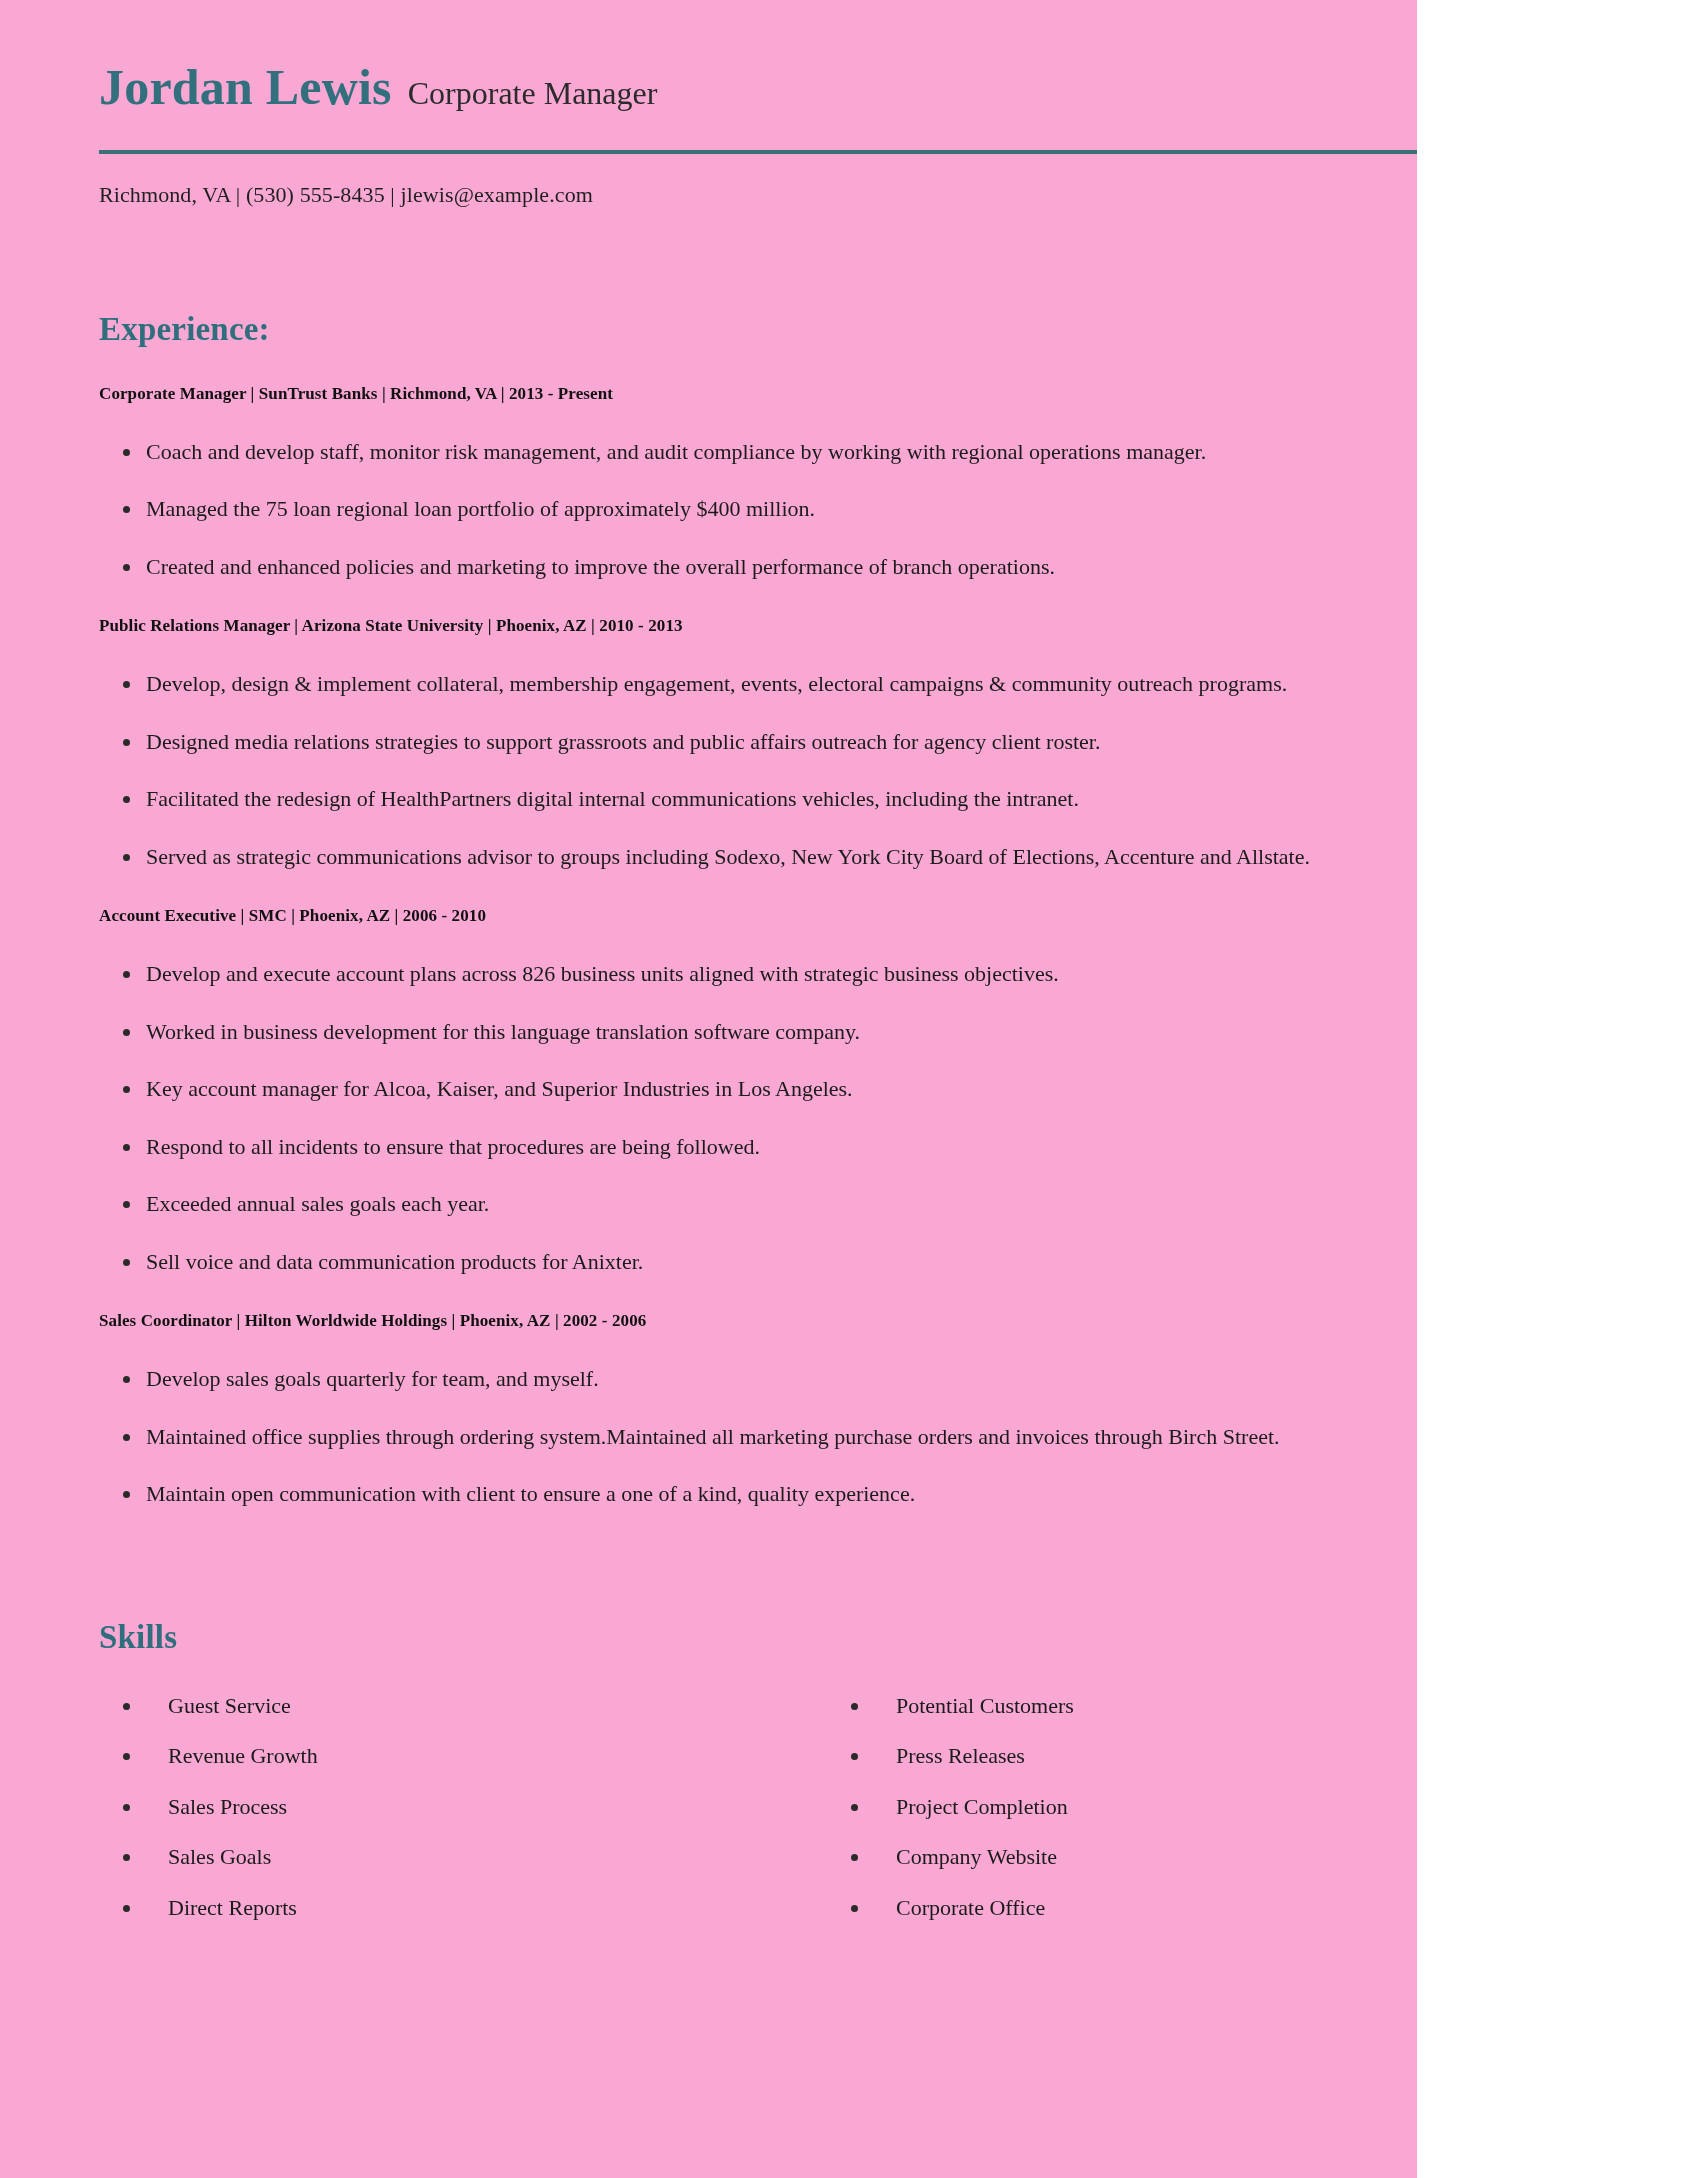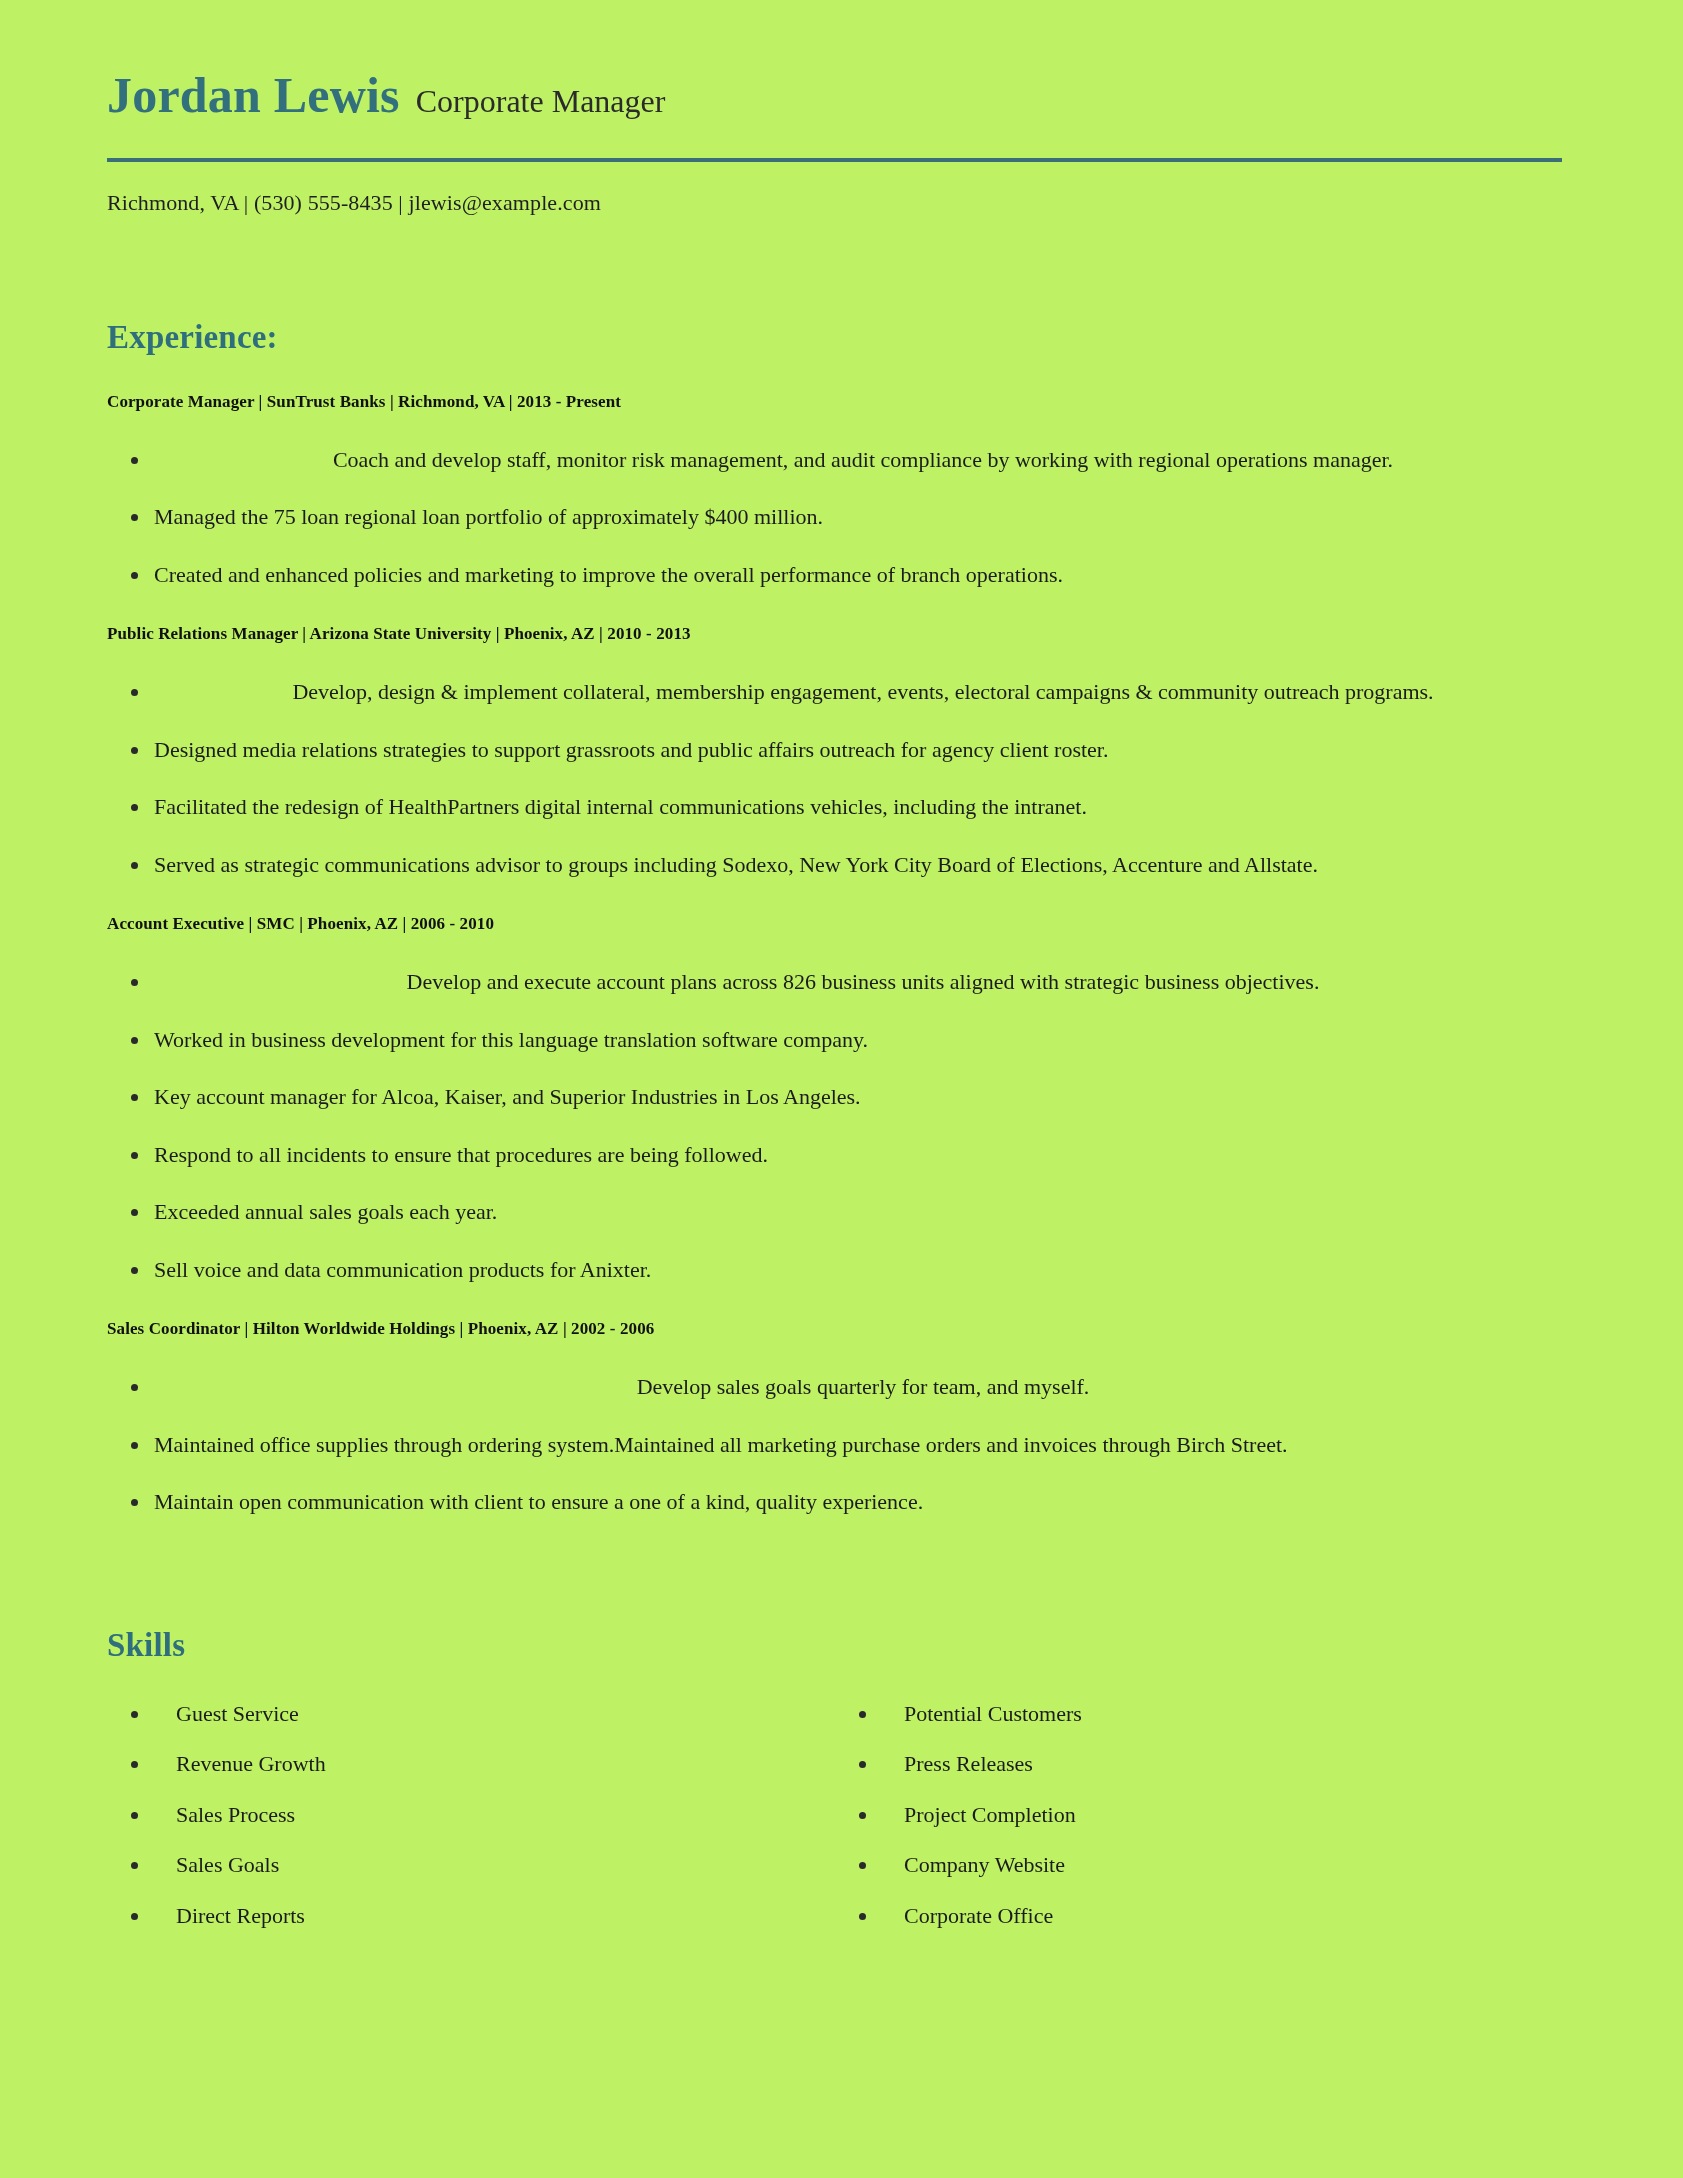--- a/index.html
+++ b/index.html
@@ -2,25 +2,25 @@
 <html><head>
 <meta charset="utf-8">
 <style>
   html, body {
     margin: 0;
     padding: 0;
     background: #ffffff;
   }
   .page {
     position: relative;
-    width: 1683px;
+    width: 1417px;
     height: 2178px;
-    background: #bef264;
+    background: #f9a8d4;
     box-sizing: border-box;
-    padding: 8px;
+    padding: 0;
     overflow: hidden;
     font-family: "Liberation Serif", "DejaVu Serif", serif;
     color: #1a1a1a;
   }
   .inner {
     padding: 61px 103px 0 99px;
   }
 
   
   .header-line {
@@ -86,21 +86,21 @@
     padding: 0;
   }
   ul.bullets li {
     position: relative;
     padding-left: 47px;
     font-size: 22px;
     line-height: 1.25;
     color: #1b1b1b;
     margin-top: 30px;
   }
-  ul.bullets li:first-child { margin-top: 34px; text-align: center; }
+  ul.bullets li:first-child { margin-top: 34px; }
   ul.bullets li::before {
     content: "";
     position: absolute;
     left: 24px;
     top: 11px;
     width: 7px;
     height: 7px;
     border-radius: 50%;
     background: #2a2a2a;
   }

